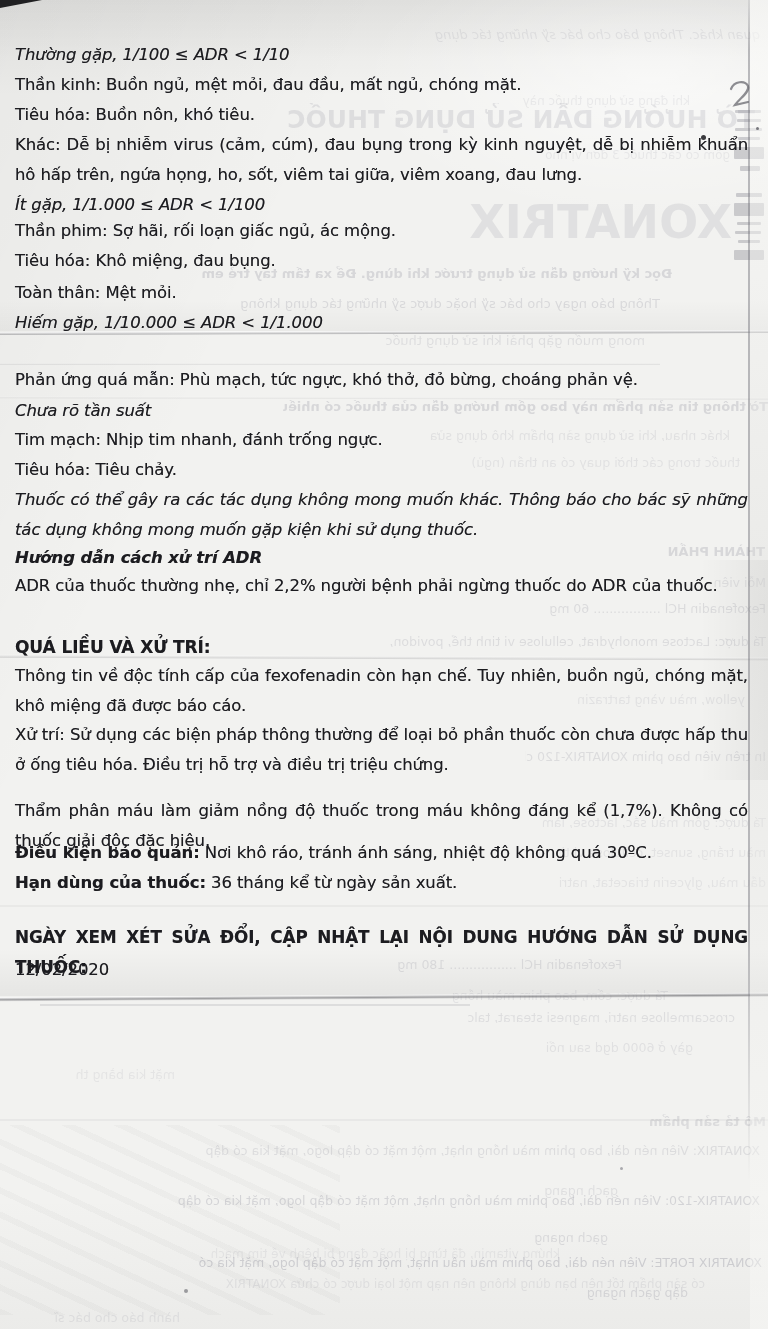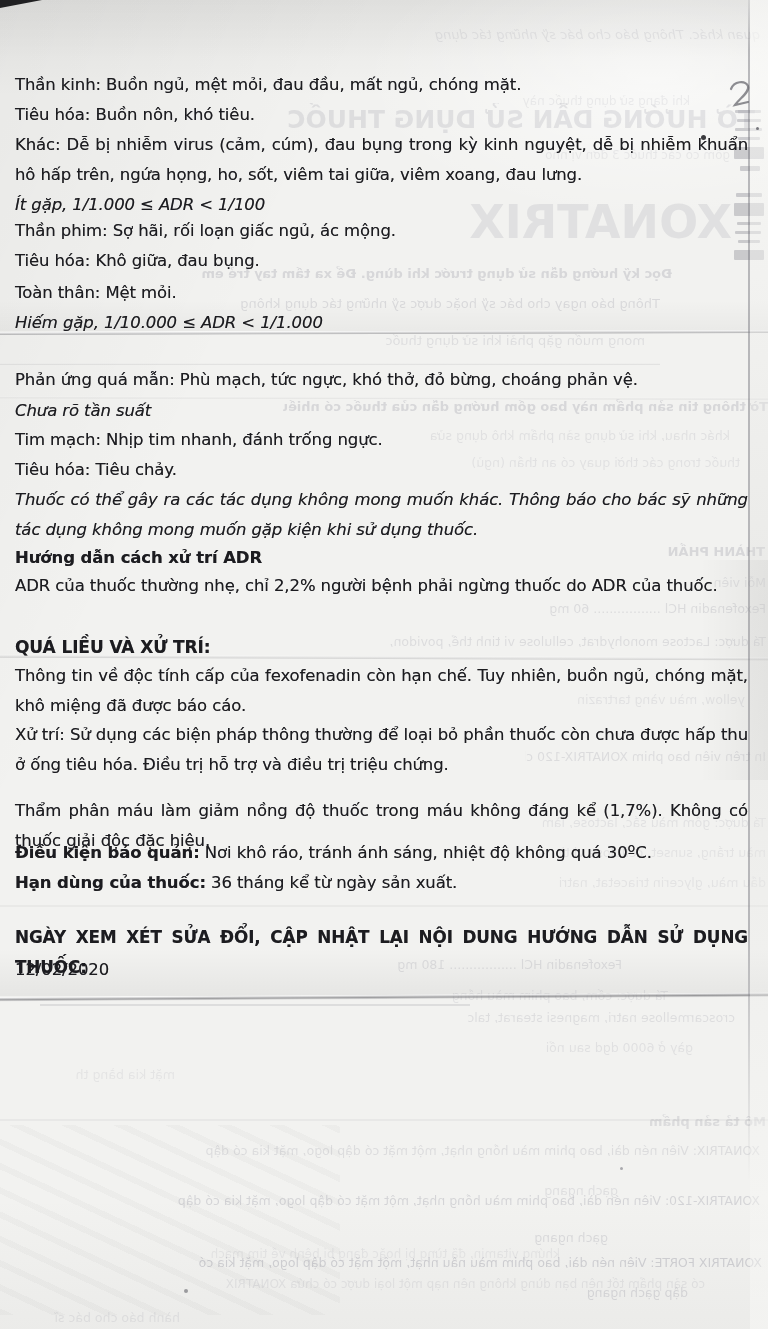--- a/index.html
+++ b/index.html
@@ -33,21 +33,21 @@
   }
   .crease{position:absolute;left:0;pointer-events:none;}
   .para{
     position:absolute;left:15px;width:733px;
     font-size:16.5px;line-height:30px;color:#1c1c20;
     text-align:justify;
     text-shadow:0 0 .5px rgba(28,28,32,.55);
     letter-spacing:-0.1px;
   }
   .italic{font-style:italic;}
-  .bold{font-weight:bold;}
+  .bold{font-weight:bold;font-style:italic;}
   .h-big{font-size:17px;font-weight:bold;}
   .heading-justify{font-weight:bold;text-align-last:justify;font-size:16.8px;}
   .para b{font-weight:bold;}
   #bleed-layer .bleed{
     position:absolute;color:#6e6e80;transform:scaleX(-1);
     filter:blur(.6px);line-height:1.35;overflow:hidden;white-space:nowrap;
   }
   .dash{position:absolute;background:rgba(110,110,122,.3);border-radius:1px;filter:blur(.4px);}
   .speck{position:absolute;border-radius:50%;}
   .penmark{position:absolute;left:727px;top:80px;}
@@ -129,26 +129,27 @@
   <div class="edge-line"></div>
   <div class="edge-strip"></div>
   <svg class="penmark" width="26" height="30" viewBox="0 0 26 30">
     <path d="M4 9 C7 1 18 0 21 6 C23 12 13 18 8 25 L21 22" fill="none" stroke="#5f5f66" stroke-width="2.2" opacity=".7" stroke-linecap="round"></path>
   </svg>
   <div class="speck" style="left:701px;top:135px;width:5px;height:5px;background:#3a3a3e;"></div>
   <div class="speck" style="left:756px;top:127px;width:3px;height:3px;background:#77777c;"></div>
   <div class="speck" style="left:184px;top:1289px;width:4px;height:4px;background:#9a9a9e;"></div>
   <div class="speck" style="left:620px;top:1167px;width:3px;height:3px;background:#aaaaae;"></div>
 
+  <div class="para italic" style="top:40px">Thường gặp, 1/100 ≤ ADR &lt; 1/10</div>
   <div class="para" style="top:70px">Thần kinh: Buồn ngủ, mệt mỏi, đau đầu, mất ngủ, chóng mặt.</div>
   <div class="para" style="top:100px">Tiêu hóa: Buồn nôn, khó tiêu.</div>
   <div class="para" style="top:130px">Khác: Dễ bị nhiễm virus (cảm, cúm), đau bụng trong kỳ kinh nguyệt, dễ bị nhiễm khuẩn hô hấp trên, ngứa họng, ho, sốt, viêm tai giữa, viêm xoang, đau lưng.</div>
   <div class="para italic" style="top:190px">Ít gặp, 1/1.000 ≤ ADR &lt; 1/100</div>
   <div class="para" style="top:216px">Thần phim: Sợ hãi, rối loạn giấc ngủ, ác mộng.</div>
-  <div class="para" style="top:246px">Tiêu hóa: Khô giữa, đau bụng.</div>
+  <div class="para" style="top:246px">Tiêu hóa: Khô miệng, đau bụng.</div>
   <div class="para" style="top:278px">Toàn thân: Mệt mỏi.</div>
   <div class="para italic" style="top:308px">Hiếm gặp, 1/10.000 ≤ ADR &lt; 1/1.000</div>
   <div class="para" style="top:365px">Phản ứng quá mẫn: Phù mạch, tức ngực, khó thở, đỏ bừng, choáng phản vệ.</div>
   <div class="para italic" style="top:396px">Chưa rõ tần suất</div>
   <div class="para" style="top:425px">Tim mạch: Nhịp tim nhanh, đánh trống ngực.</div>
   <div class="para" style="top:455px">Tiêu hóa: Tiêu chảy.</div>
   <div class="para italic" style="top:485px">Thuốc có thể gây ra các tác dụng không mong muốn khác. Thông báo cho bác sỹ những tác dụng không mong muốn gặp kiện khi sử dụng thuốc.</div>
   <div class="para bold" style="top:543px">Hướng dẫn cách xử trí ADR</div>
   <div class="para" style="top:571px">ADR của thuốc thường nhẹ, chỉ 2,2% người bệnh phải ngừng thuốc do ADR của thuốc.</div>
   <div class="para h-big" style="top:632px">QUÁ LIỀU VÀ XỬ TRÍ:</div>

